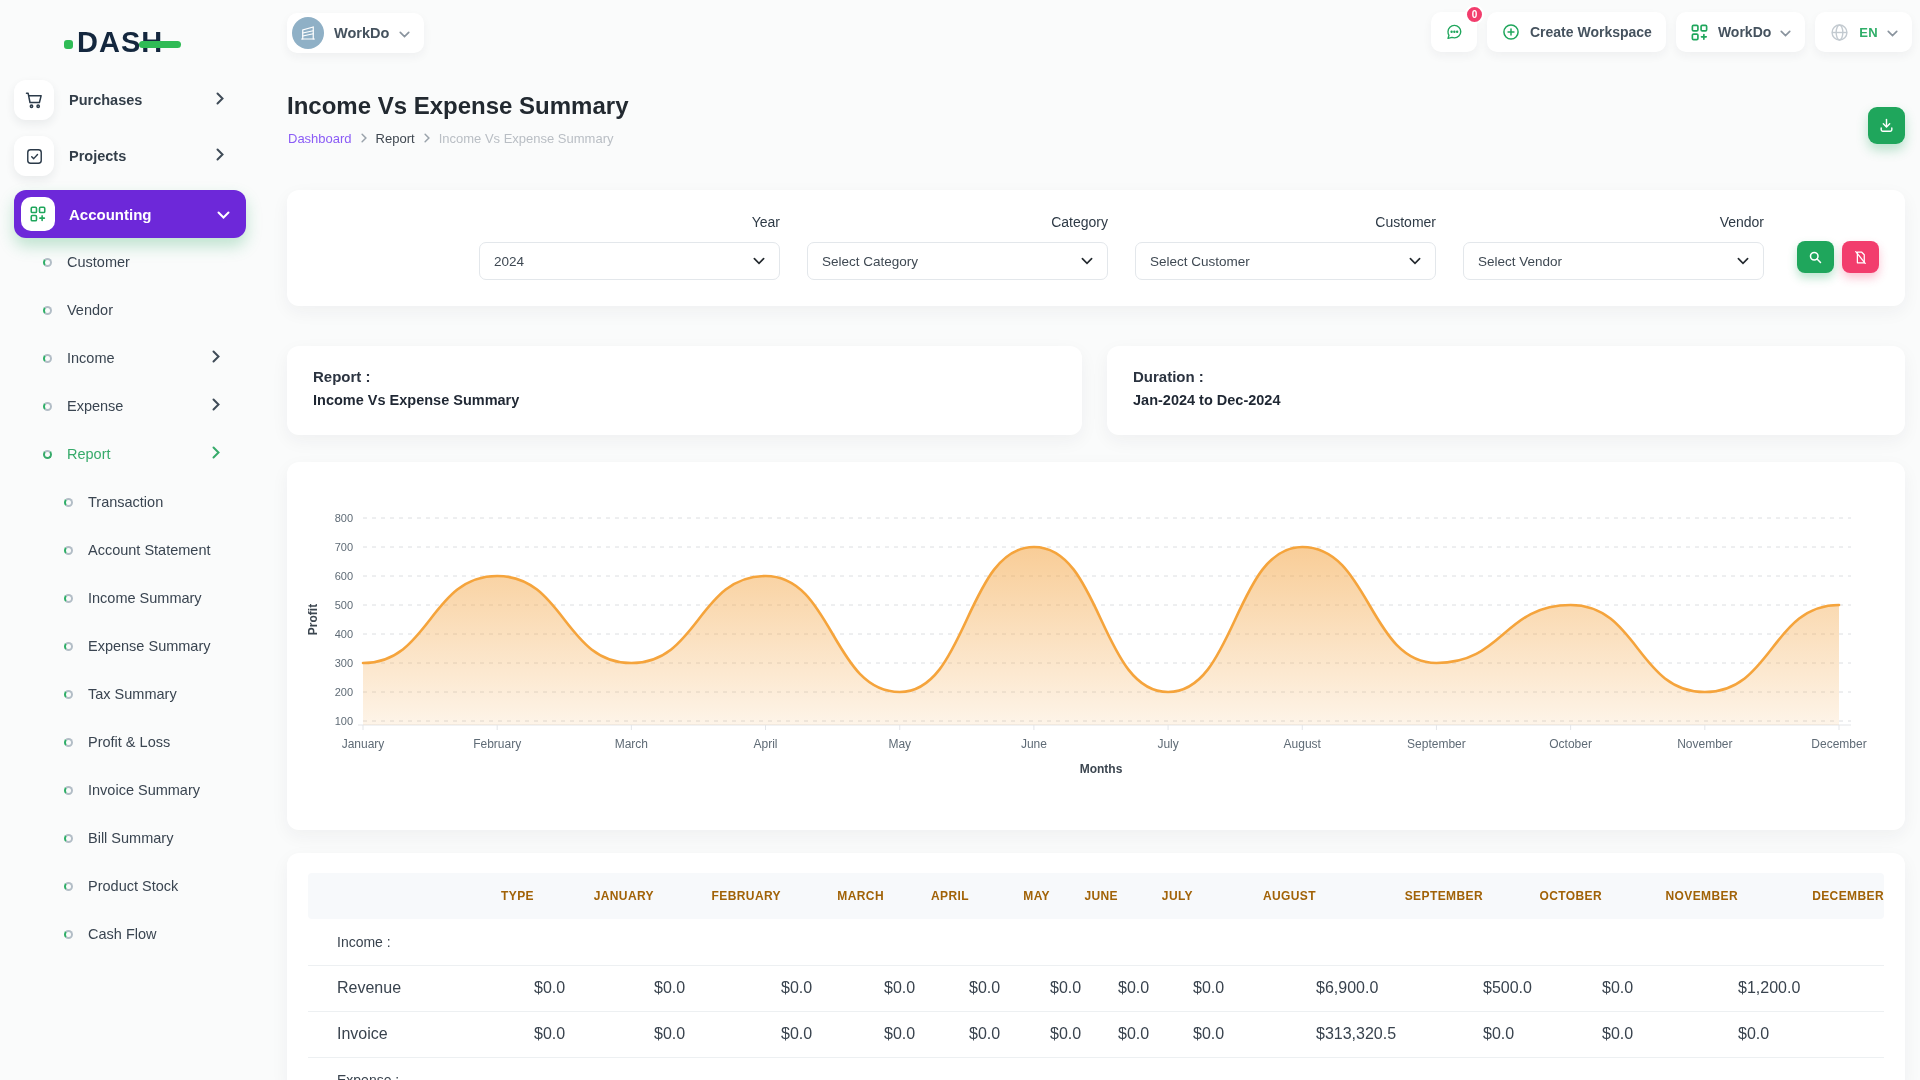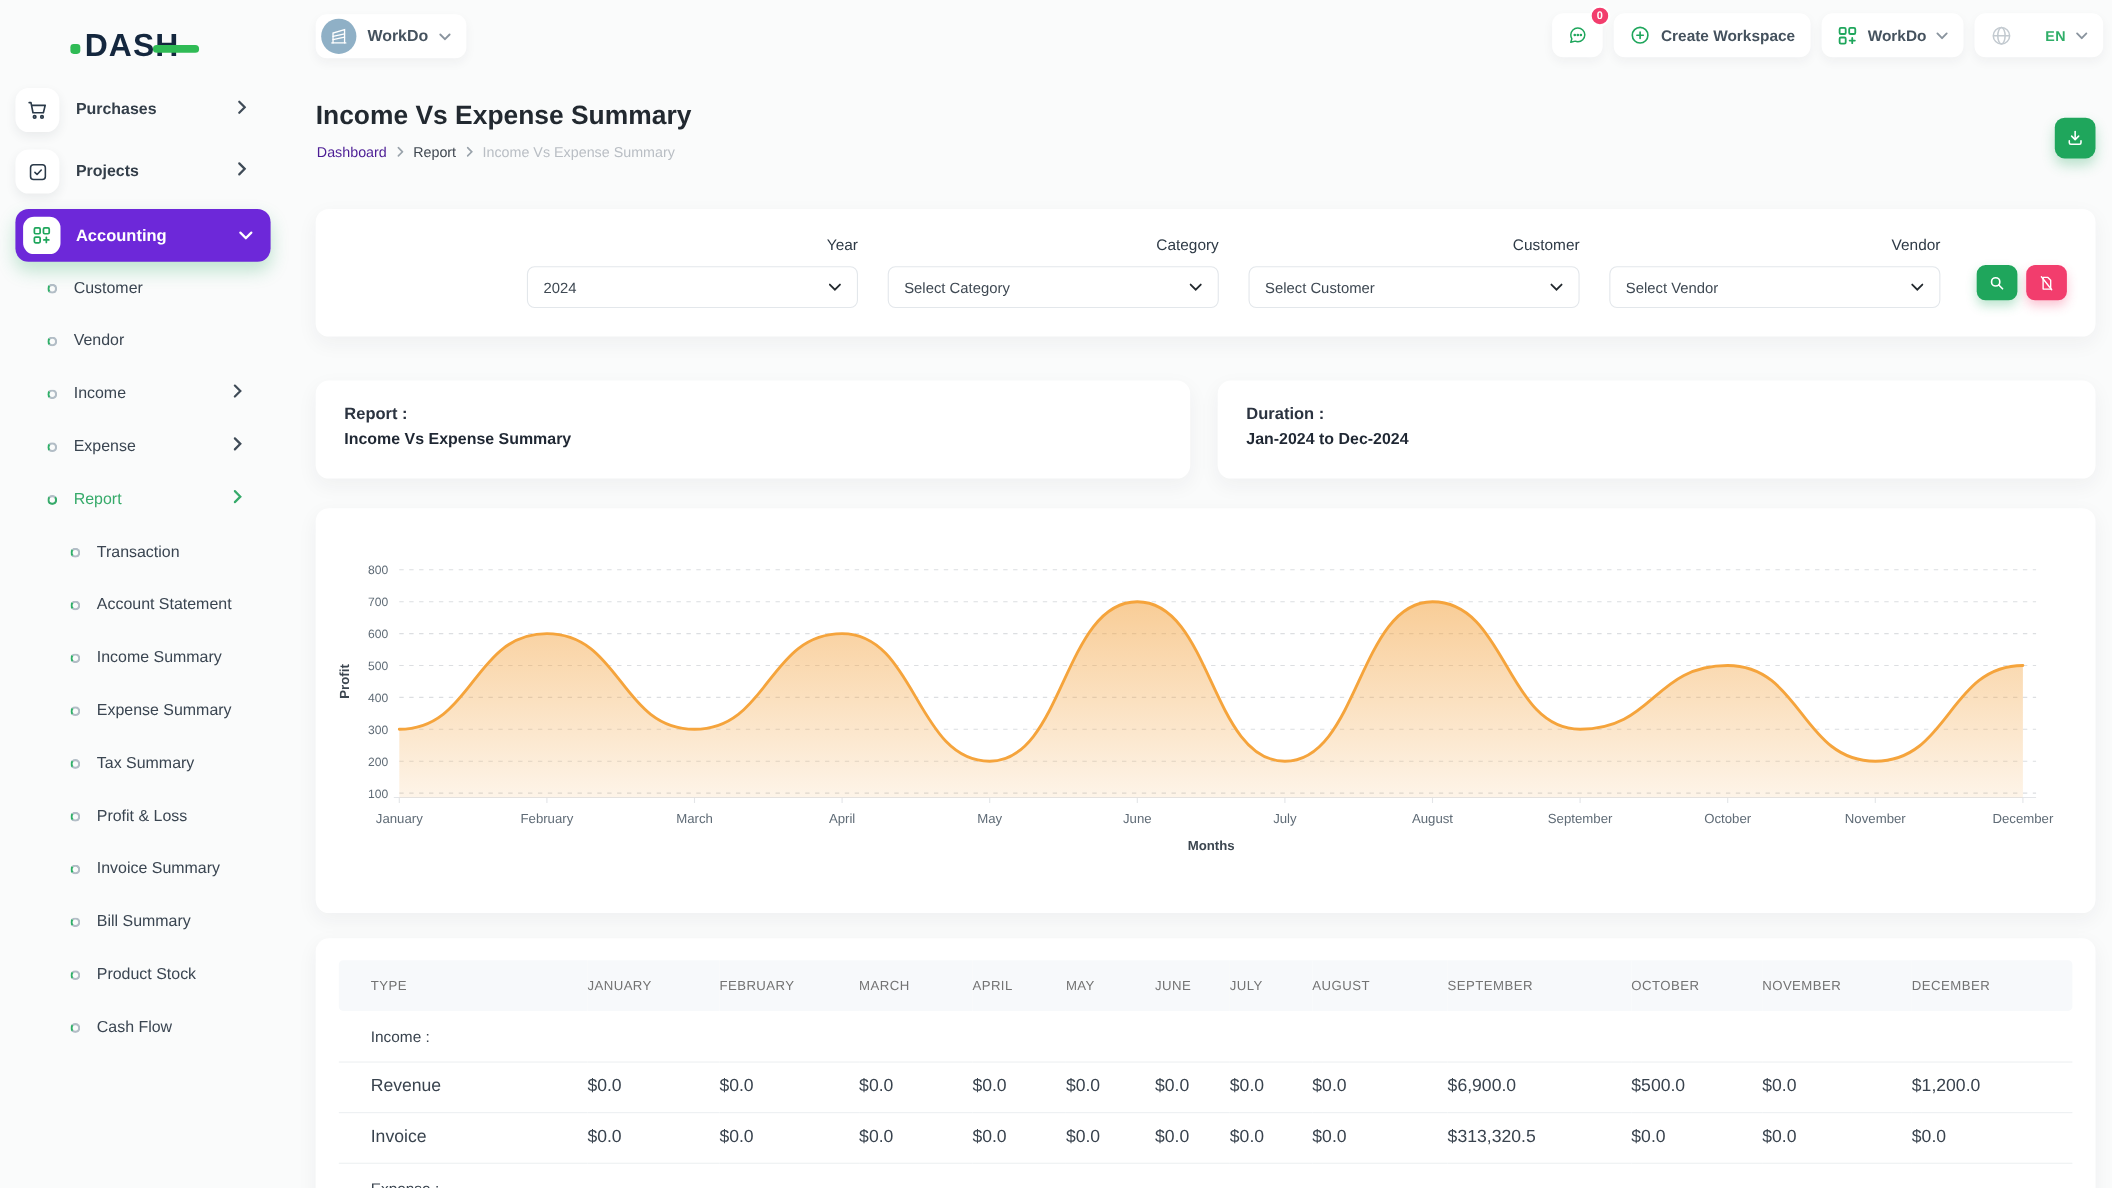--- a/index.html
+++ b/index.html
@@ -41,26 +41,26 @@
           display:flex; align-items:center; cursor:pointer; }
   .ws-pill { position:absolute; left:287px; top:13px; padding:0 14px 0 5px; }
   .ws-avatar { width:32px; height:32px; border-radius:50%; background:#8fb0c6; display:flex; align-items:center; justify-content:center; }
   .ws-pill .lbl { margin:0 10px; font-size:14.5px; font-weight:600; color:#45525e; }
   .top-right { position:absolute; right:8px; top:12px; display:flex; gap:10px; align-items:center; }
   .chat-btn { width:46px; justify-content:center; position:relative; }
   .chat-badge { position:absolute; top:-7px; right:-7px; min-width:19px; height:19px; border-radius:10px; background:#f23d6d;
     color:#fff; font-size:10px; font-weight:700; display:flex; align-items:center; justify-content:center; border:2px solid #fff; }
   .top-right .pill { padding:0 14px; gap:9px; }
   .top-right .lbl { font-size:14px; font-weight:600; color:#45525e; }
-  .lbl-green { color:#2fae68 !important; font-weight:normal; font-size:13px !important; letter-spacing:.3px;margin-left:20px; }
+  .lbl-green { color:#2fae68 !important; font-weight:normal; font-size:13px !important; letter-spacing:.3px; }
 
   
   .page-title { position:absolute; left:287px; top:92px; font-size:24px; font-weight:700; color:#222930; }
   .breadcrumb { position:absolute; left:288px; top:131px; display:flex; align-items:center; gap:9px; font-size:13px; }
-  .breadcrumb .b-link { color:#4c1d95; cursor:pointer; }
+  .breadcrumb .b-link { color:#8b5cf6; cursor:pointer; }
   .breadcrumb .b-mid { color:#3f4750; cursor:pointer; }
   .breadcrumb .b-cur { color:#b9bec4; }
   .download-btn { position:absolute; left:1868px; top:107px; width:37px; height:37px; border-radius:9px; background:#1fa65c;
     border:none; display:flex; align-items:center; justify-content:center; cursor:pointer; box-shadow:0 6px 12px rgba(31,166,92,.3); }
 
   
   .filter-card { left:287px; top:190px; width:1618px; height:116px; }
   .filter-row { display:flex; gap:27px; padding:24px 0 0 192px; }
   .f-group { width:301px; }
   .f-group label { display:block; font-size:14px; color:#2e3a46; margin-bottom:12px;text-align:right; }
@@ -82,21 +82,21 @@
   .chart-card { left:287px; top:462px; width:1618px; height:368px; }
   .grid { stroke:#dcdee1; stroke-width:1; stroke-dasharray:4 5; }
   .axis { stroke:#e3e5e8; stroke-width:1; }
   .ytick { font-size:11px; fill:#5f6b76; }
   .xtick { font-size:12px; fill:#5f6b76; }
   .axlabel { font-size:12px; font-weight:700; fill:#3c4650; }
 
   
   .table-card { left:287px; top:853px; width:1618px; height:240px; }
   table { border-collapse:collapse; table-layout:fixed; width:1576px; margin:20px 21px 0 21px; }
-  thead th { background:#f7f9fb; height:46px; text-align:left; font-size:12px; font-weight:400; color:#737373;
+  thead th { background:#f7f9fb; height:46px; text-align:right; font-size:12px; font-weight:700; color:#a16207;
              letter-spacing:.4px; white-space:nowrap; }
   thead th:first-child { border-radius:4px 0 0 4px; padding-left:29px; }
   thead th:last-child { border-radius:0 4px 4px 0; }
   tbody td { height:46px; font-size:16px; color:#39434e; border-bottom:1px solid #edf0f2; }
   tbody tr:last-child td { border-bottom:none; }
   tbody td:first-child { padding-left:29px; }
   tr.section td { font-size:14px; color:#39434e; }
 </style>
 </head>
 <body>

